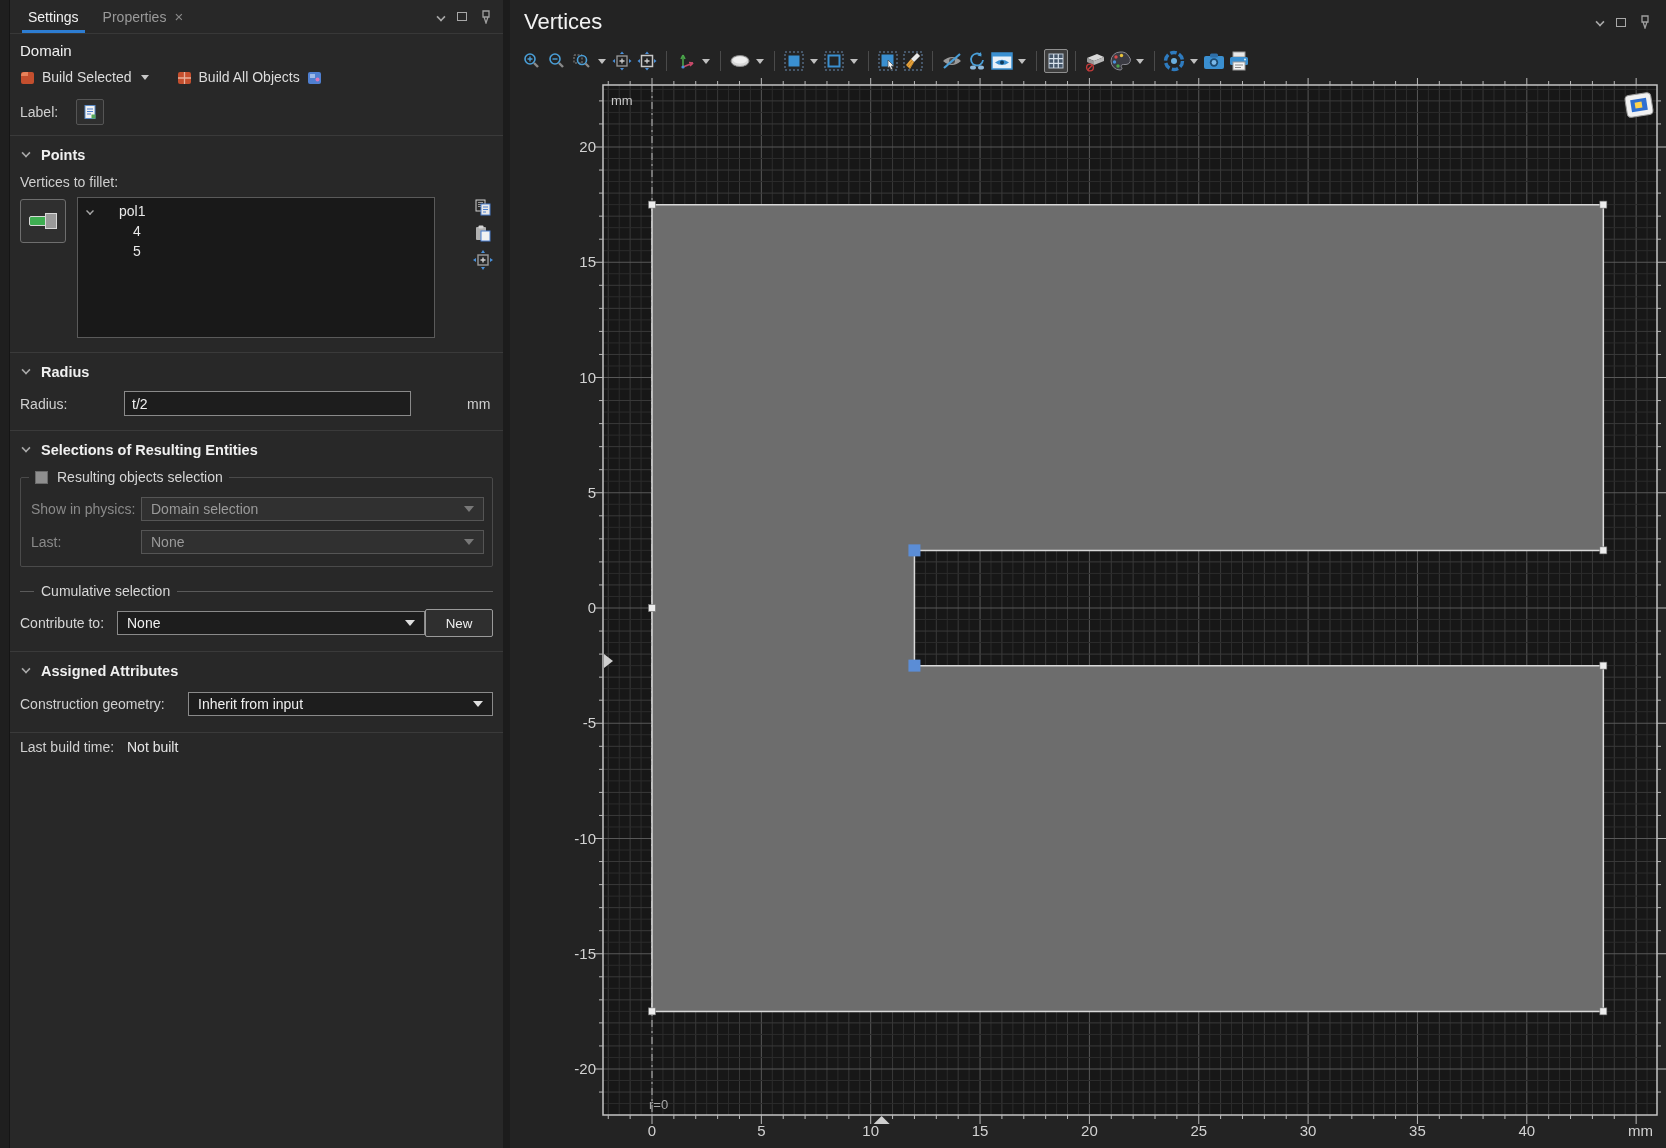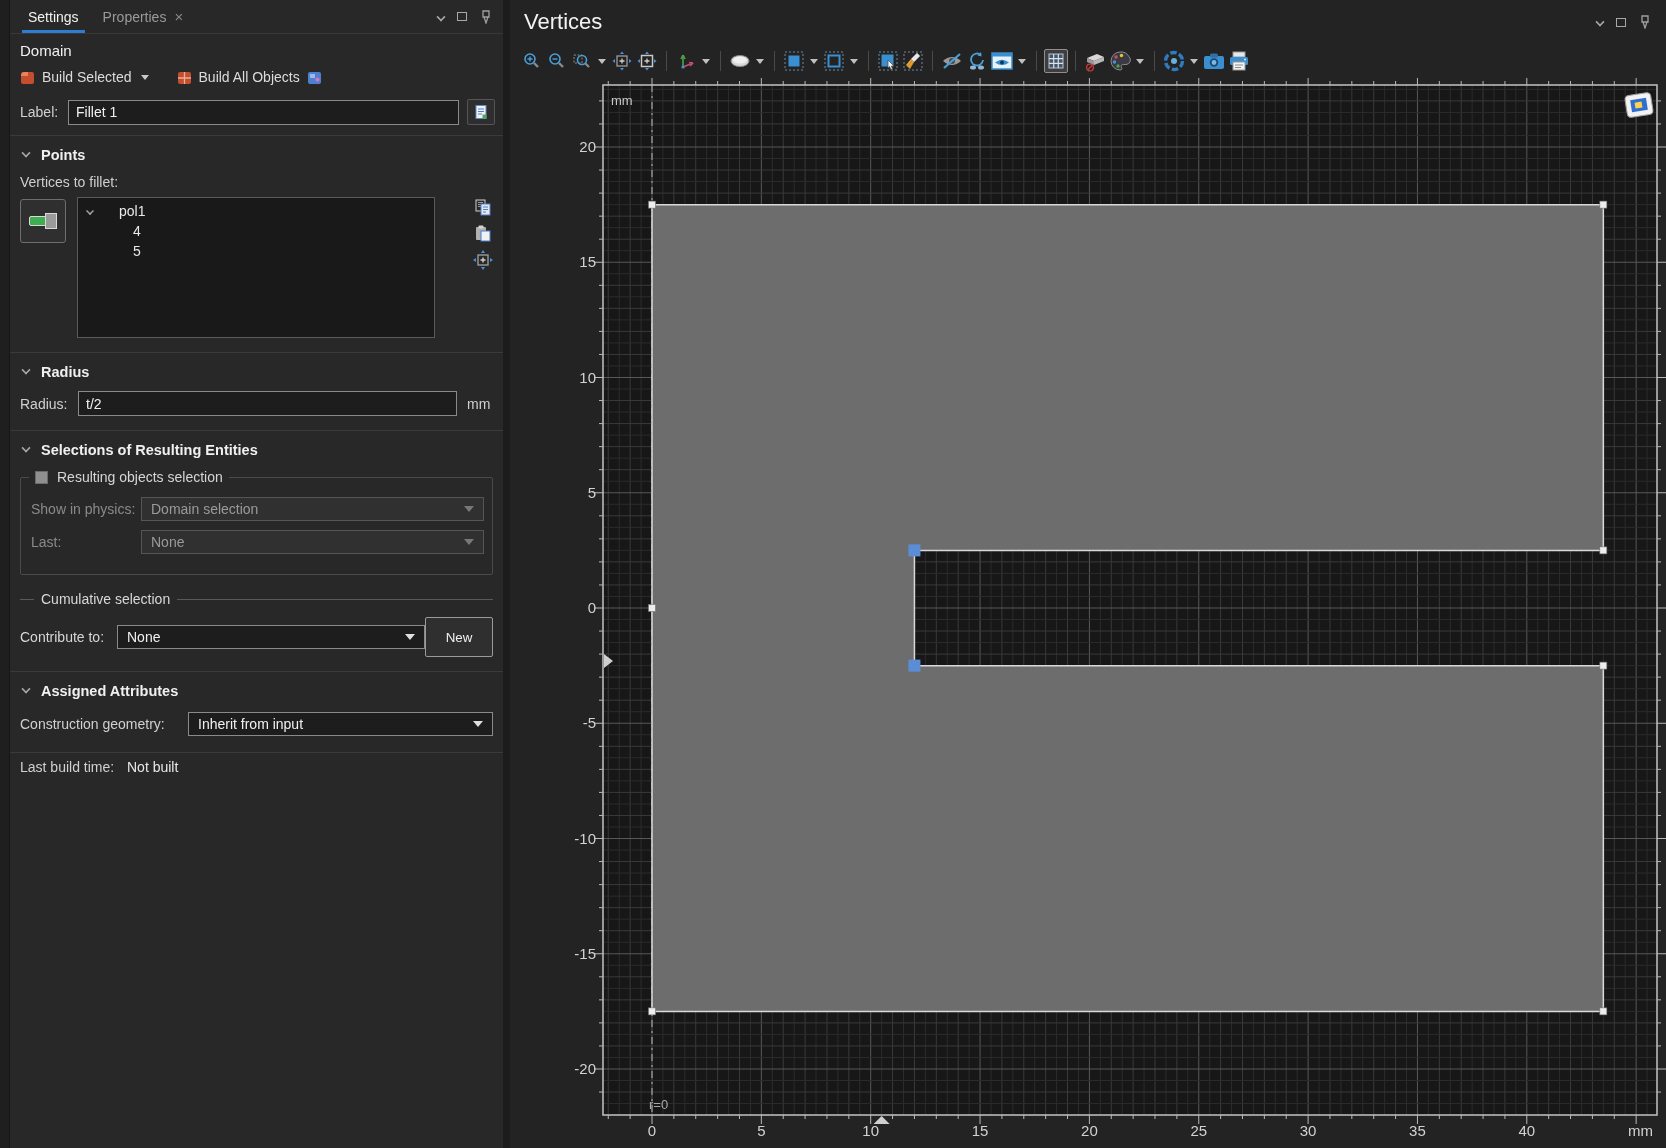--- a/index.html
+++ b/index.html
@@ -55,43 +55,43 @@
   .toggle-g .knob { position:absolute; right:0; top:0; width:12px; height:16px; background:#9a9a9a;
                     border:1px solid #d9d9d9; }
   .listbox { width:358px; height:141px; margin-left:11px; background:#191919; border:1px solid #5a5a5a;
              padding:5px 0 0 8px; color:#e8e8e8; overflow:hidden; }
   .tree-root { display:flex; align-items:center; gap:25px; }
   .tree-root .chev { transform:rotate(45deg) scale(.7); }
   .tree-child { padding:4px 0 0 47px; }
   .side-icons { margin-left:auto; display:flex; flex-direction:column; gap:4px; padding-right:2px; }
   .side-icons .sbtn { width:24px; height:22px; display:flex; align-items:center; justify-content:center; }
 
-  .inline-row { display:flex; align-items:center; padding:4px 10px 14px 10px; }
+  .inline-row { display:flex; align-items:center; padding:4px 10px 14px 10px;gap:46px; }
   .inline-row .rl { color:#d0d0d0; }
   .unit { margin-left:10px; color:#cfcfcf; width:26px; }
 
-  .grpbox { margin:4px 10px 0 10px; border:1px solid #4a4a4a; border-radius:2px; padding:10px 8px 20px 8px; position:relative; }
+  .grpbox { margin:4px 10px 0 10px; border:1px solid #4a4a4a; border-radius:2px; padding:10px 8px 12px 8px; position:relative; }
   .grpbox-legend { position:absolute; top:-9px; left:8px; background:#282828; padding:0 6px; display:flex; align-items:center; gap:9px; }
   .checkbox { width:13px; height:13px; background:#8f8f8f; border:1px solid #6a6a6a; display:inline-block; }
   .grp-row { display:flex; align-items:center; margin-top:9px; }
   .grp-row .gl { width:112px; color:#8a8a8a; padding-left:2px; }
   .combo { flex:1; height:24px; display:flex; align-items:center; padding:0 9px; border:1px solid #555;
            background:#303030; color:#9a9a9a; }
   .combo .carr { margin-left:auto; width:0; height:0; border-left:5px solid transparent; border-right:5px solid transparent;
                  border-top:6px solid #787878; }
   .combo.enabled { background:#1d1d1d; border-color:#8a8a8a; color:#f0f0f0; }
   .combo.enabled .carr { border-top-color:#e0e0e0; }
 
   .cumul-hdr { display:flex; align-items:center; margin:16px 10px 2px 10px; color:#d8d8d8; }
   .cumul-hdr .ln1 { width:14px; height:1px; background:#5a5a5a; margin-right:7px; }
   .cumul-hdr .ln2 { flex:1; height:1px; background:#5a5a5a; margin-left:7px; }
   .contrib-row { display:flex; align-items:center; padding:8px 10px 14px 10px; }
   .contrib-row .rl { width:97px; }
   .contrib-row .combo { max-width:310px; }
-  .new-btn { margin-left:auto; width:68px; height:40px; background:#2f2f2f; border:1px solid #9a9a9a;
+  .new-btn { margin-left:auto; width:68px; height:28px; background:#2f2f2f; border:1px solid #9a9a9a;
              border-radius:2px; color:#f0f0f0; display:flex; align-items:center; justify-content:center; }
 
   .attr-row { display:flex; align-items:center; padding:6px 10px 16px 10px; }
   .attr-row .rl { width:168px; color:#d0d0d0; }
 
   .info-row { display:flex; padding:6px 10px 16px 10px; }
   .info-row .rl { width:107px; color:#d0d0d0; }
   .info-row .rv { color:#e6e6e6; }
 
   
@@ -150,21 +150,20 @@
     <span>Build All Objects</span>
     <svg width="15" height="15" viewBox="0 0 15 15">
       <rect x="1" y="2" width="13" height="12" rx="2" fill="#4f7fd0"></rect>
       <rect x="3" y="4" width="5" height="4" fill="#9db9e8"></rect>
       <circle cx="10.5" cy="9.5" r="2" fill="#d977b8"></circle>
     </svg>
   </div>
 
   <div class="label-row">
     <span class="fld-label">Label:</span>
-    <input class="text-input" type="text" value="Fillet 1" style="">
     <span class="iconbtn">
       <svg width="16" height="16" viewBox="0 0 16 16">
         <rect x="3" y="1.5" width="10" height="13" fill="#f2f2f2" stroke="#5a8bc8"></rect>
         <path d="M5 5 H11 M5 7.5 H11 M5 10 H9" stroke="#4a7fd0" stroke-width="1.2"></path>
         <rect x="9.5" y="10.5" width="4" height="4" fill="#57a75a"></rect>
       </svg>
     </span>
   </div>
 
   <div class="divider"></div>

